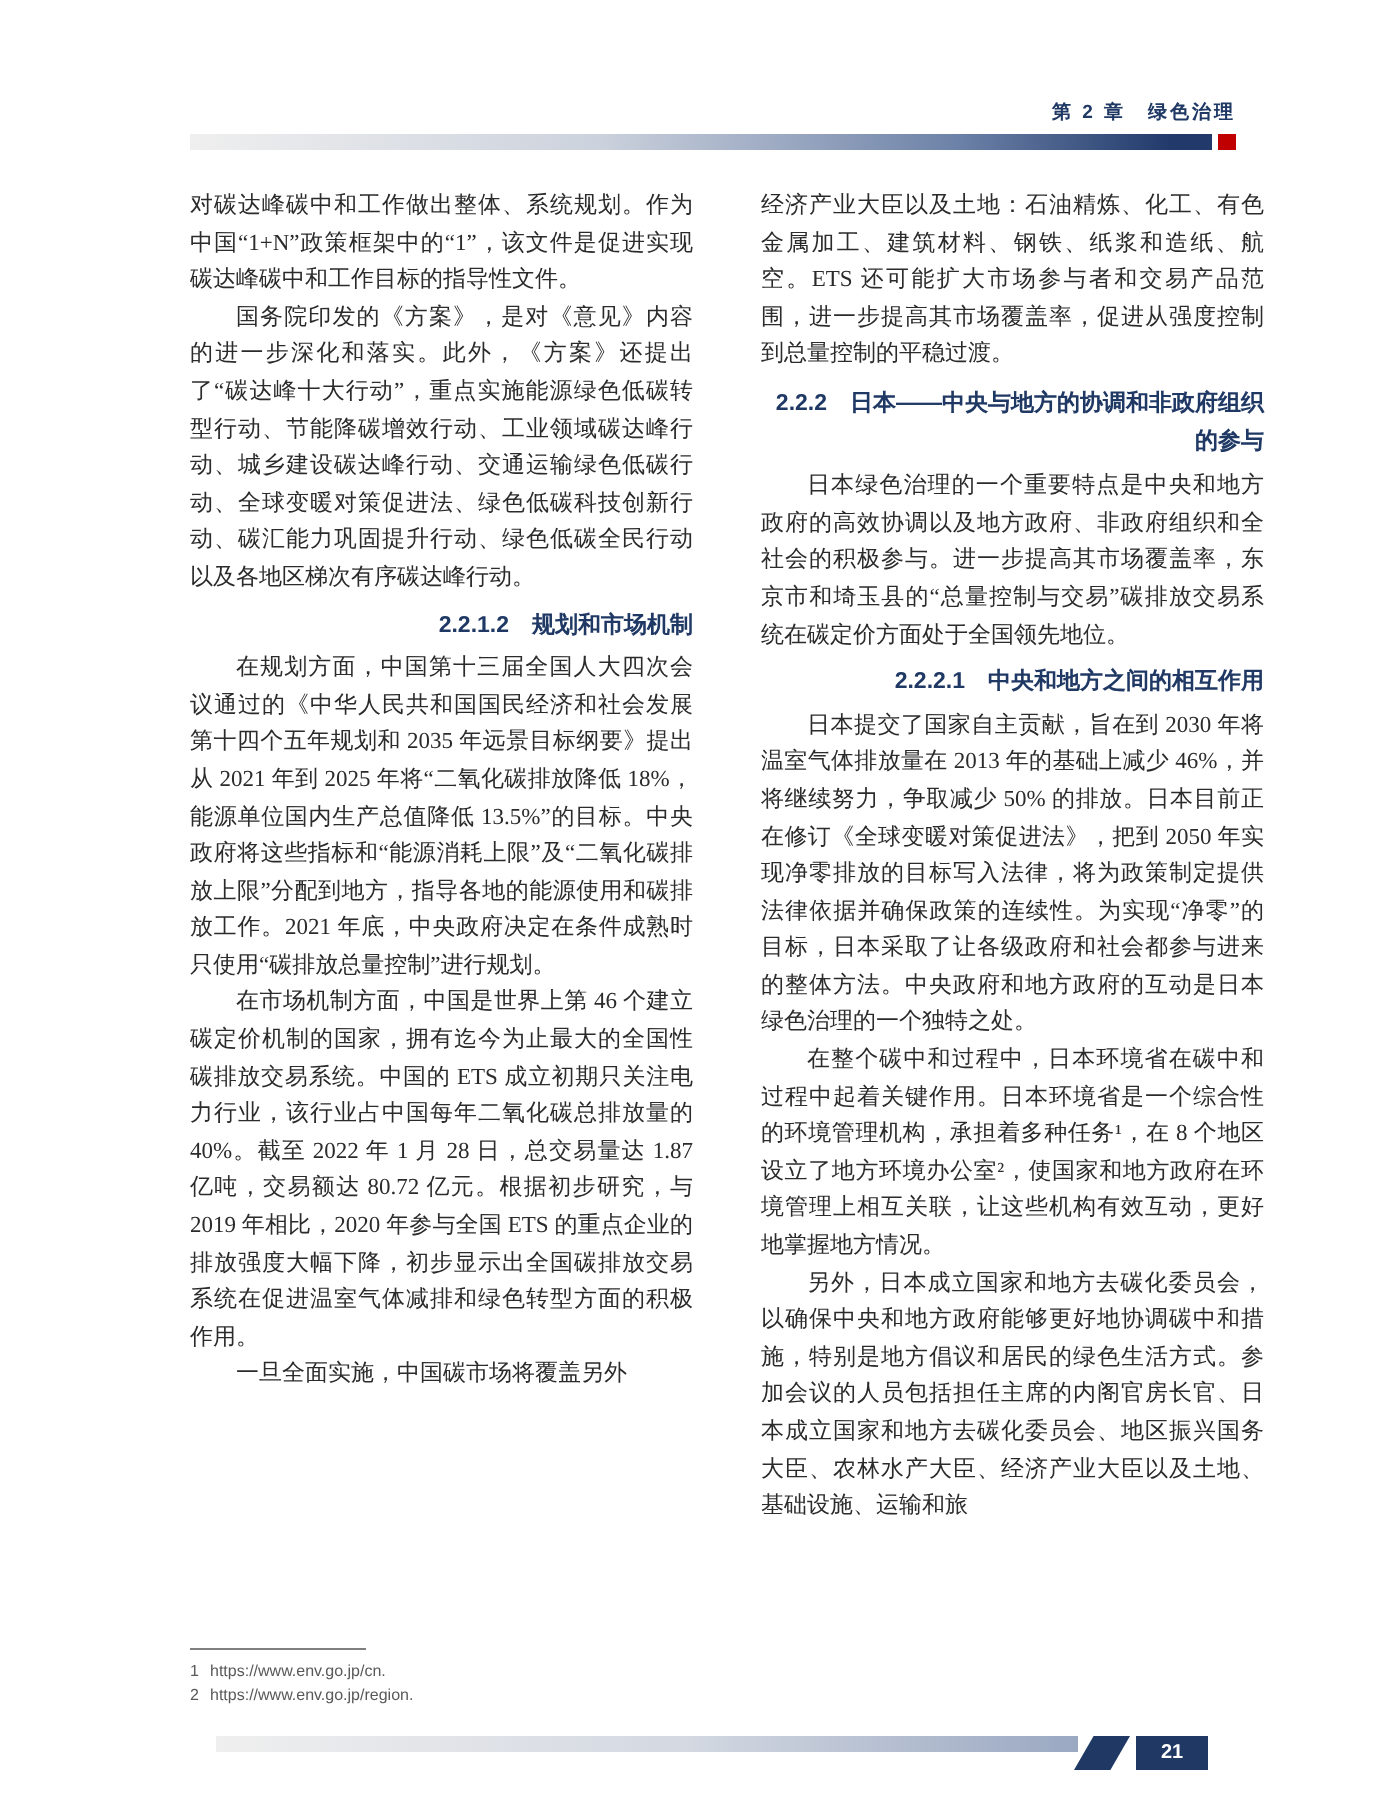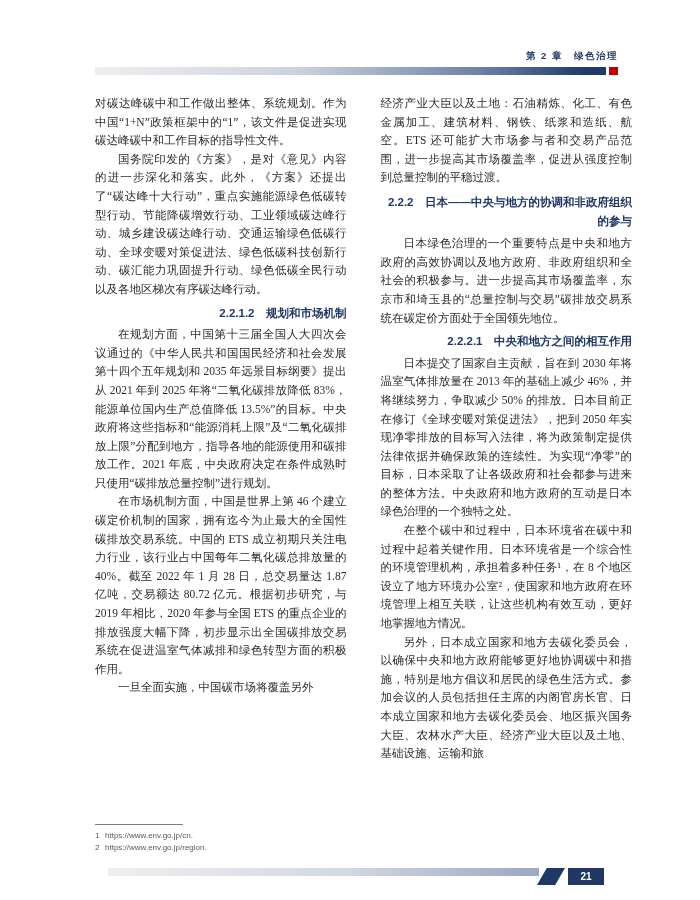--- a/index.html
+++ b/index.html
@@ -87,21 +87,21 @@
     <div class="grad"></div>
     <div class="red-sq"></div>
   </div>
 </div>
 
 <div class="content">
   <div class="col">
       <p class="blk cont">对碳达峰碳中和工作做出整体、系统规划。作为中国“1+N”政策框架中的“1”，该文件是促进实现碳达峰碳中和工作目标的指导性文件。</p>
       <p class="blk para">国务院印发的《方案》，是对《意见》内容的进一步深化和落实。此外，《方案》还提出了“碳达峰十大行动”，重点实施能源绿色低碳转型行动、节能降碳增效行动、工业领域碳达峰行动、城乡建设碳达峰行动、交通运输绿色低碳行动、全球变暖对策促进法、绿色低碳科技创新行动、碳汇能力巩固提升行动、绿色低碳全民行动以及各地区梯次有序碳达峰行动。</p>
       <h4 class="blk h4">2.2.1.2　规划和市场机制</h4>
-      <p class="blk para">在规划方面，中国第十三届全国人大四次会议通过的《中华人民共和国国民经济和社会发展第十四个五年规划和 2035 年远景目标纲要》提出从 2021 年到 2025 年将“二氧化碳排放降低 83%，能源单位国内生产总值降低 13.5%”的目标。中央政府将这些指标和“能源消耗上限”及“二氧化碳排放上限”分配到地方，指导各地的能源使用和碳排放工作。2021 年底，中央政府决定在条件成熟时只使用“碳排放总量控制”进行规划。</p>
+      <p class="blk para">在规划方面，中国第十三届全国人大四次会议通过的《中华人民共和国国民经济和社会发展第十四个五年规划和 2035 年远景目标纲要》提出从 2021 年到 2025 年将“二氧化碳排放降低 18%，能源单位国内生产总值降低 13.5%”的目标。中央政府将这些指标和“能源消耗上限”及“二氧化碳排放上限”分配到地方，指导各地的能源使用和碳排放工作。2021 年底，中央政府决定在条件成熟时只使用“碳排放总量控制”进行规划。</p>
       <p class="blk para">在市场机制方面，中国是世界上第 46 个建立碳定价机制的国家，拥有迄今为止最大的全国性碳排放交易系统。中国的 ETS 成立初期只关注电力行业，该行业占中国每年二氧化碳总排放量的 40%。截至 2022 年 1 月 28 日，总交易量达 1.87 亿吨，交易额达 80.72 亿元。根据初步研究，与 2019 年相比，2020 年参与全国 ETS 的重点企业的排放强度大幅下降，初步显示出全国碳排放交易系统在促进温室气体减排和绿色转型方面的积极作用。</p>
       <p class="blk para">一旦全面实施，中国碳市场将覆盖另外</p>
     </div>
   <div class="col">
       <p class="blk cont">经济产业大臣以及土地：石油精炼、化工、有色金属加工、建筑材料、钢铁、纸浆和造纸、航空。ETS 还可能扩大市场参与者和交易产品范围，进一步提高其市场覆盖率，促进从强度控制到总量控制的平稳过渡。</p>
       <h4 class="blk h3-hang">2.2.2　日本——中央与地方的协调和非政府组织的参与</h4>
       <p class="blk para">日本绿色治理的一个重要特点是中央和地方政府的高效协调以及地方政府、非政府组织和全社会的积极参与。进一步提高其市场覆盖率，东京市和埼玉县的“总量控制与交易”碳排放交易系统在碳定价方面处于全国领先地位。</p>
       <h4 class="blk h4">2.2.2.1　中央和地方之间的相互作用</h4>
       <p class="blk para">日本提交了国家自主贡献，旨在到 2030 年将温室气体排放量在 2013 年的基础上减少 46%，并将继续努力，争取减少 50% 的排放。日本目前正在修订《全球变暖对策促进法》，把到 2050 年实现净零排放的目标写入法律，将为政策制定提供法律依据并确保政策的连续性。为实现“净零”的目标，日本采取了让各级政府和社会都参与进来的整体方法。中央政府和地方政府的互动是日本绿色治理的一个独特之处。</p>
       <p class="blk para">在整个碳中和过程中，日本环境省在碳中和过程中起着关键作用。日本环境省是一个综合性的环境管理机构，承担着多种任务¹，在 8 个地区设立了地方环境办公室²，使国家和地方政府在环境管理上相互关联，让这些机构有效互动，更好地掌握地方情况。</p>

